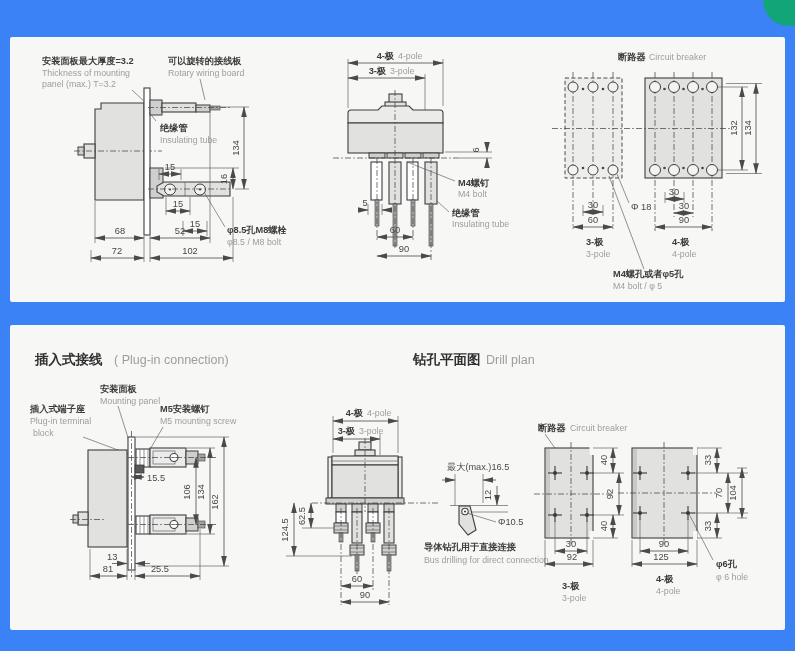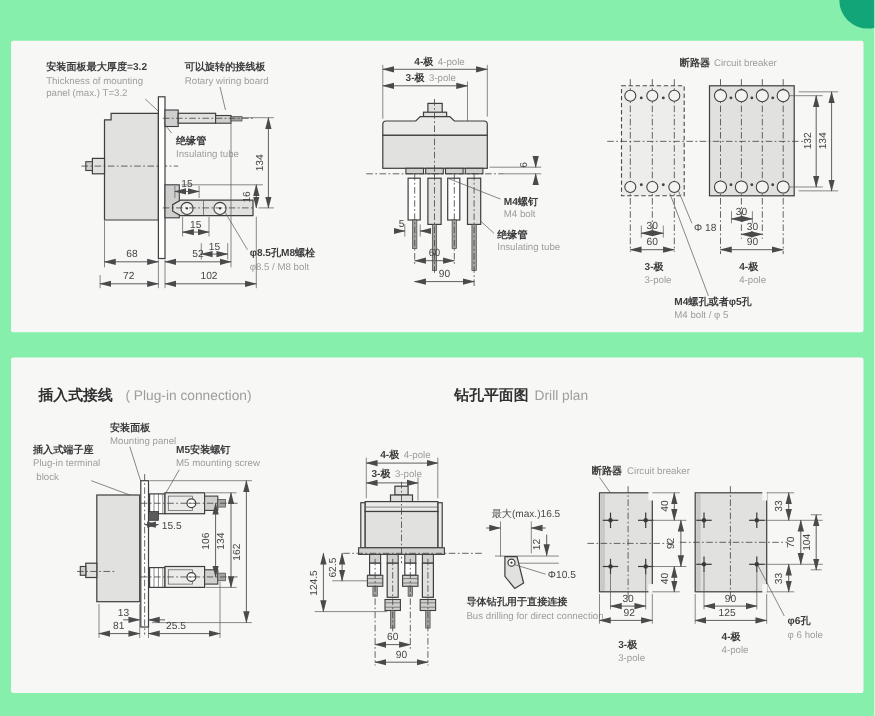--- a/index.html
+++ b/index.html
@@ -1,16 +1,16 @@
 <!DOCTYPE html>
 <html><head>
 <meta charset="utf-8">
 <style>
   html,body{margin:0;padding:0;background:#fff;}
-  #page{position:relative;width:795px;height:651px;background:#86efac;overflow:hidden;
+  #page{position:relative;width:795px;height:651px;background:#3b82f6;overflow:hidden;
         font-family:"Liberation Sans","DejaVu Sans",sans-serif;text-align:right;}
   .panel{position:absolute;left:10px;width:775px;background:#f7f7f6;border-radius:2px;}
   #panel-top{top:37px;height:265px;}
   #panel-bottom{top:325px;height:305px;}
   .corner{position:absolute;top:-26px;right:-20px;width:52px;height:52px;border-radius:50%;
           background:#12a578;}
   svg.overlay{position:absolute;left:0;top:0;}
   .thin{stroke:#5a5a5a;stroke-width:0.65;fill:none}
   .dash{stroke:#474747;stroke-width:0.75;fill:none;stroke-dasharray:6 2.2 1.6 2.2}
   .dim{stroke:#4a4a4a;stroke-width:0.8;fill:none;marker-start:url(#ah);marker-end:url(#ah)}

